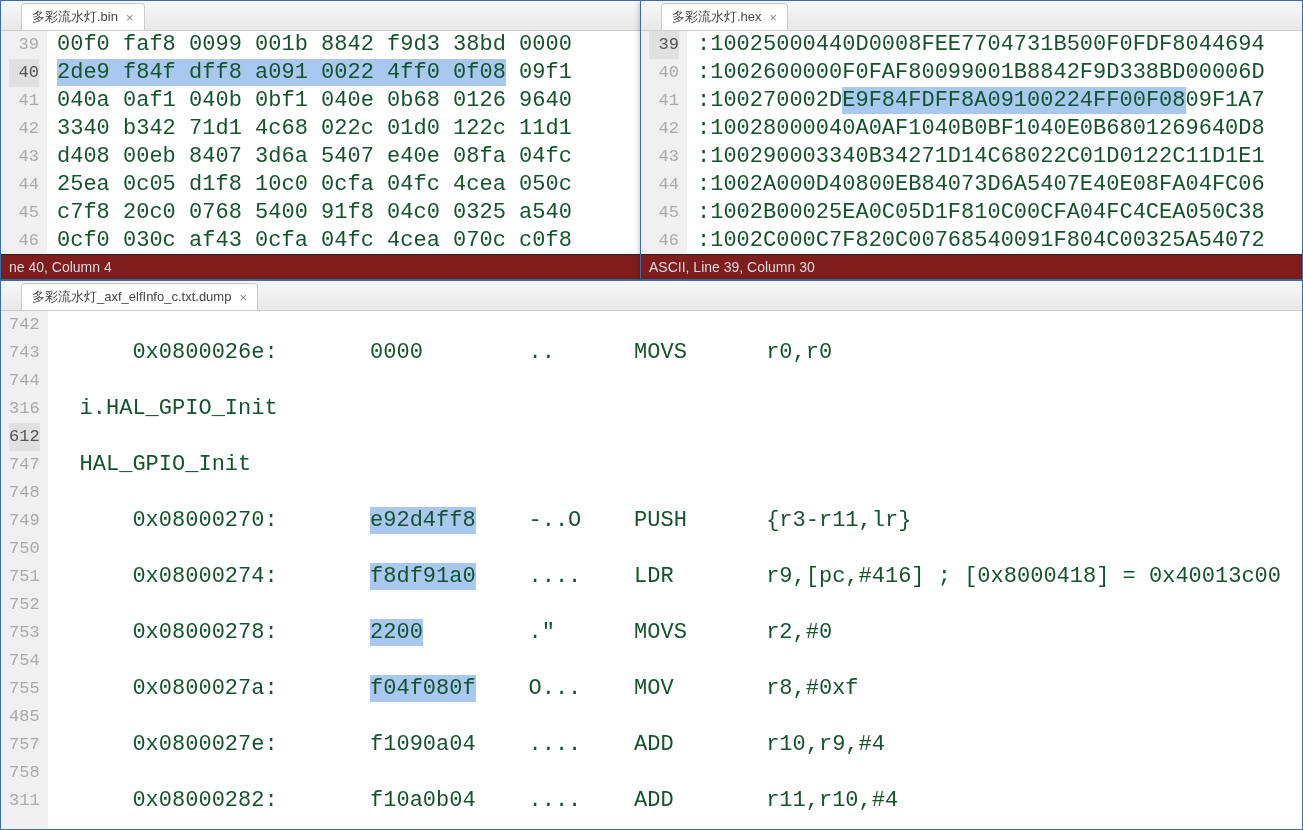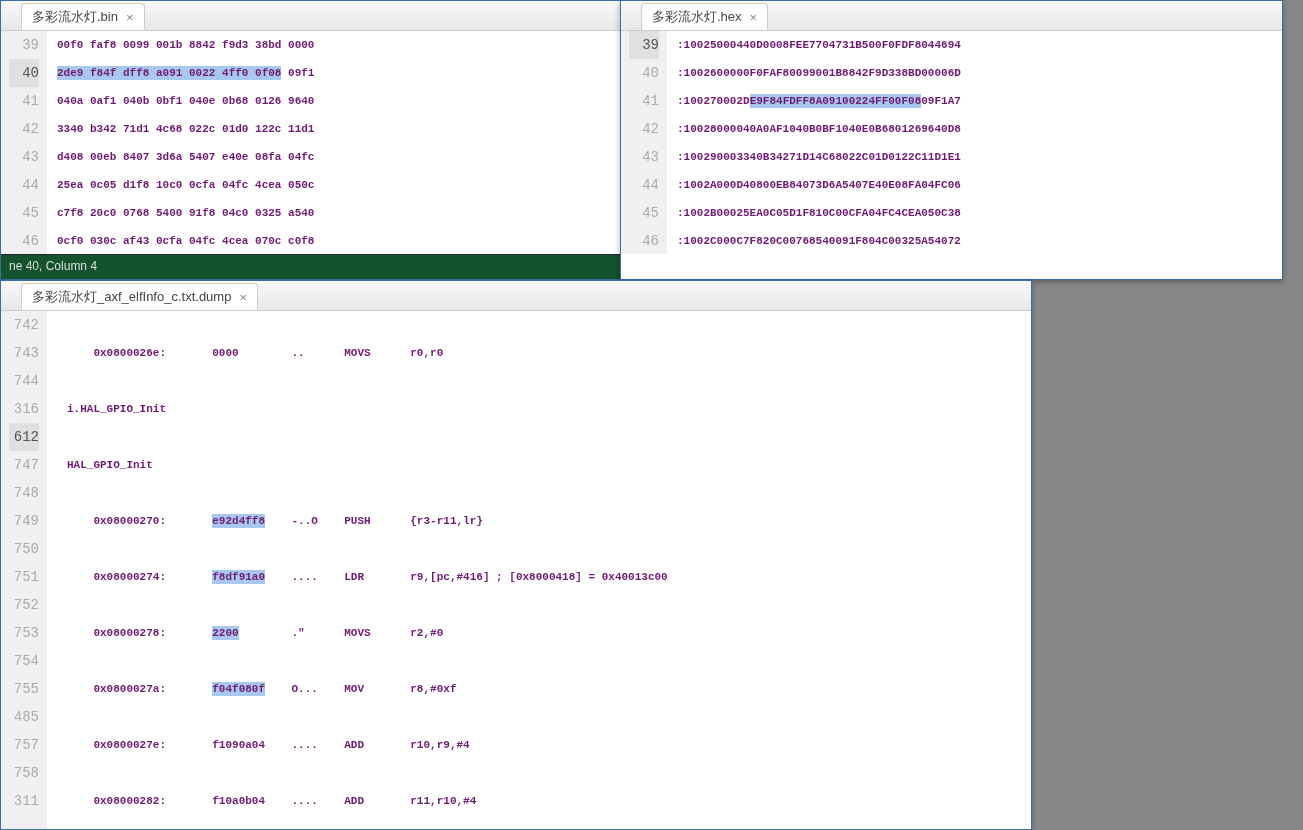--- a/index.html
+++ b/index.html
@@ -12,22 +12,22 @@
     overflow: hidden;
     position: relative;
   }
   .window {
     position: absolute;
     background: #fff;
     border: 1px solid #3a6ea5;
     box-shadow: 0 2px 6px rgba(0,0,0,0.3);
   }
   .win-topleft { left: 0; top: 0; width: 766px; height: 280px; }
-  .win-topright { left: 620px; top: 0; width: 663px; height: 280px; }
-  .win-bottom { left: 0; top: 280px; width: 1032px; height: 550px; }
+  .win-topright { left: 640px; top: 0; width: 663px; height: 280px; }
+  .win-bottom { left: 0; top: 280px; width: 1303px; height: 550px; }
   .tabbar {
     background: linear-gradient(#f8f8f8,#e8e8e8);
     height: 30px;
     display: flex;
     align-items: flex-end;
     padding-left: 20px;
     border-bottom: 1px solid #ccc;
   }
   .tab {
     background: #fff;
@@ -55,55 +55,54 @@
     overflow: hidden;
     background: #fff;
   }
   .win-bottom .editor { height: calc(100% - 30px); }
   .gutter {
     background: #f0f0f0;
     color: #aaa;
     text-align: right;
     padding: 0 8px;
     user-select: none;
-    font-size: 14px;
+    font-size: 17px;
     line-height: 28px;
     min-width: 46px;
   }
   .gutter .ln { display: block; }
   .code {
     padding-left: 10px;
-    font-size: 11px;
+    font-size: 22px;
     line-height: 28px;
     white-space: pre;
-    color: #701a75;
+    color: #14532d;
     flex: 1;
-    font-weight: bold;
   }
   .code .row { display: block; height: 28px; }
   .statusbar {
     height: 25px;
-    background: #14532d;
+    background: #7f1d1d;
     color: #ddd;
     font-family: sans-serif;
-    font-size: 12px;
+    font-size: 14px;
     padding: 4px 8px;
     border-top: 1px solid #222;
   }
   .hl {
     background: #a8c8f0;
     border-radius: 0;
     padding: 1px 0;
   }
   .gutter .current {
     background: #e0e0e0;
     color: #555;
   }
   .disasm-body {
-    padding-left: 20px;
+    padding-left: 32px;
   }
 </style>
 </head>
 <body>
 
 <div class="window win-topleft">
   <div class="tabbar">
     <div class="tab">
       <span>多彩流水灯.bin</span>
       <span class="tab-close">×</span>
@@ -138,20 +137,21 @@
         <span class="ln">40</span>
         <span class="ln">41</span>
         <span class="ln">42</span>
         <span class="ln">43</span>
         <span class="ln">44</span>
         <span class="ln">45</span>
         <span class="ln">46</span>
       </div>
     <div class="code" id="code2"><span class="row"><span>:10025000440D0008FEE7704731B500F0FDF8044694</span></span><span class="row"><span>:1002600000F0FAF80099001B8842F9D338BD00006D</span></span><span class="row"><span>:100270002D</span><span class="hl">E9F84FDFF8A09100224FF00F08</span><span>09F1A7</span></span><span class="row"><span>:10028000040A0AF1040B0BF1040E0B6801269640D8</span></span><span class="row"><span>:100290003340B34271D14C68022C01D0122C11D1E1</span></span><span class="row"><span>:1002A000D40800EB84073D6A5407E40E08FA04FC06</span></span><span class="row"><span>:1002B00025EA0C05D1F810C00CFA04FC4CEA050C38</span></span><span class="row"><span>:1002C000C7F820C00768540091F804C00325A54072</span></span></div>
   </div>
+  <div class="statusbar">ASCII, Line 39, Column 30</div>
 </div>
 
 <div class="window win-bottom">
   <div class="tabbar">
     <div class="tab">
       <span>多彩流水灯_axf_elfInfo_c.txt.dump</span>
       <span class="tab-close">×</span>
     </div>
   </div>
   <div class="editor">

